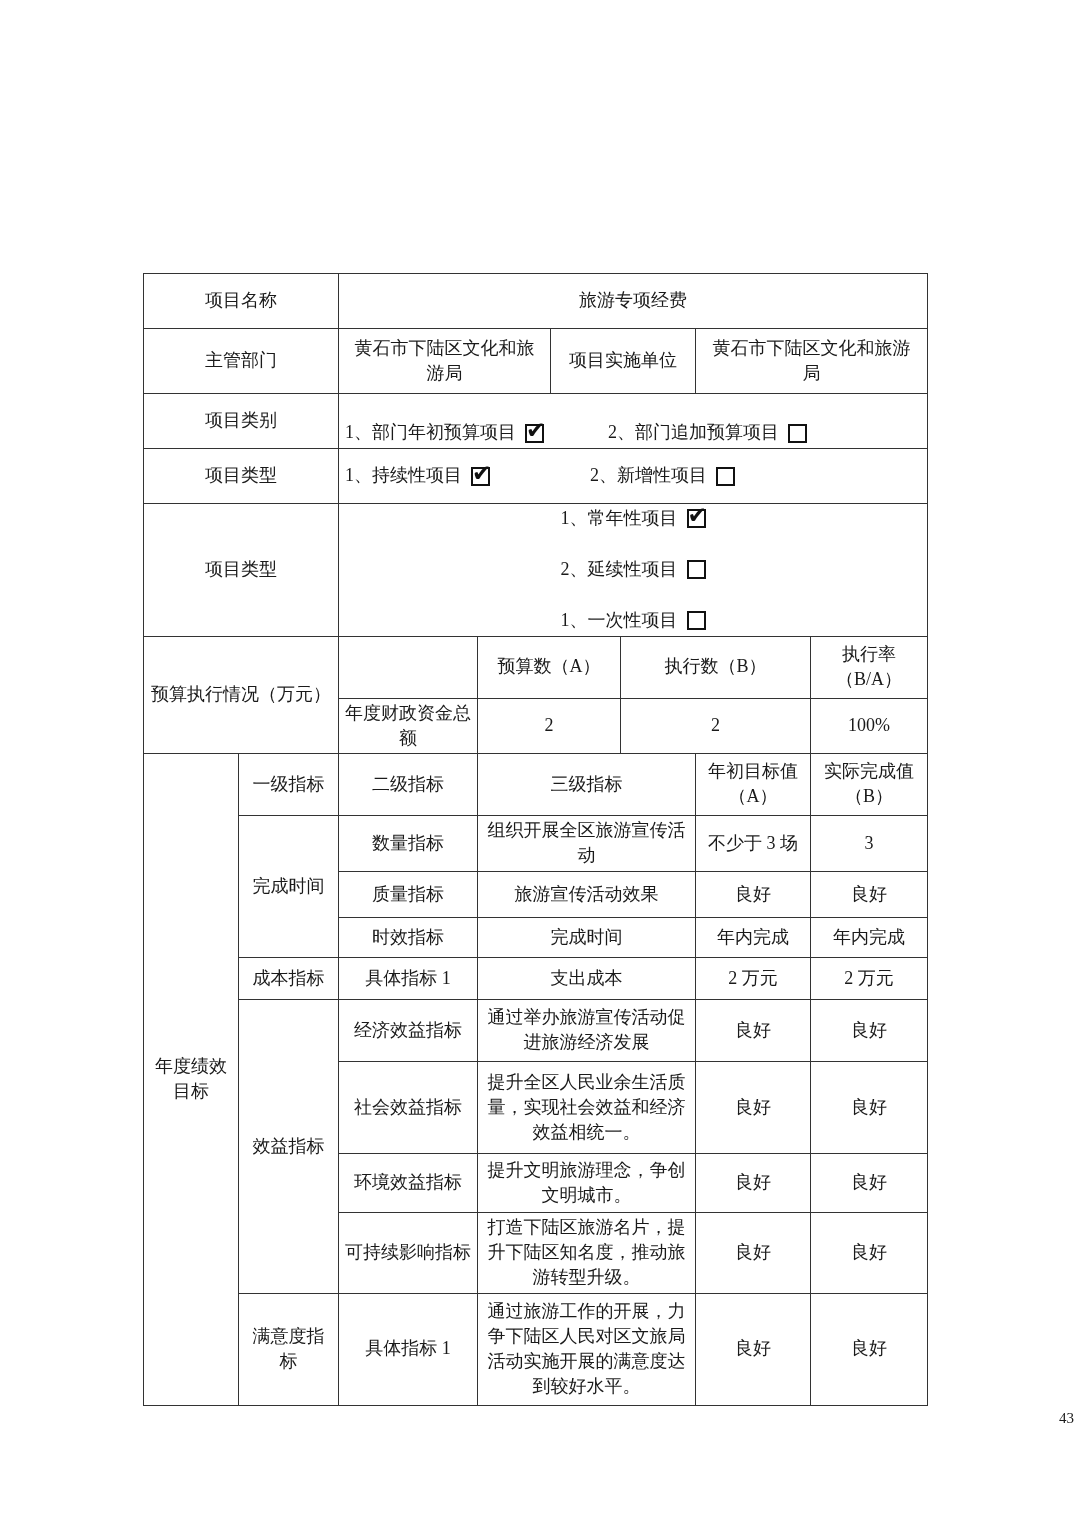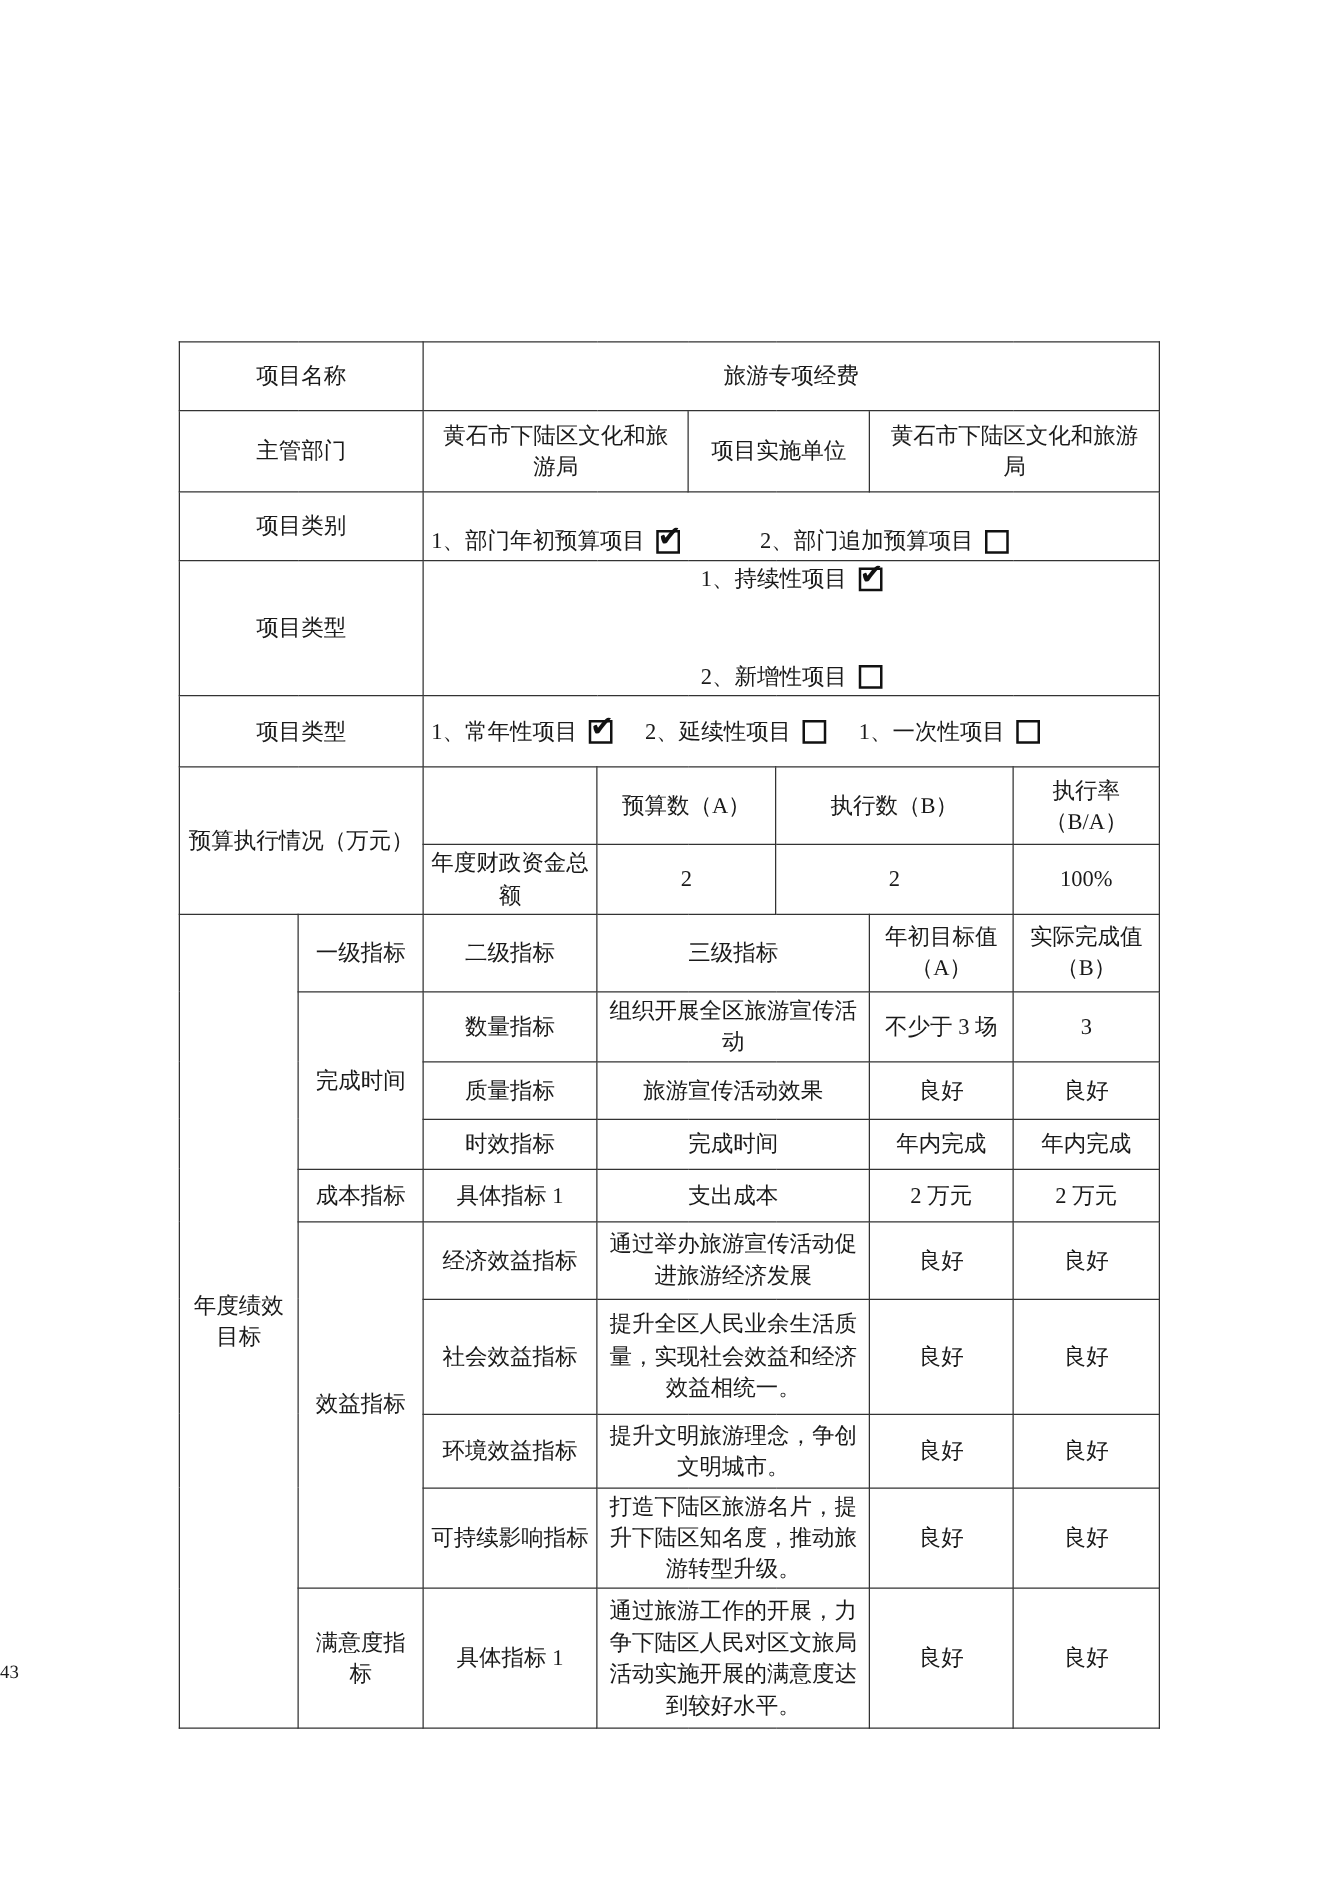--- a/index.html
+++ b/index.html
@@ -47,43 +47,43 @@
   tr.r1{height:55px;}  tr.r2{height:65px;}  tr.r3{height:55px;}
   tr.r4{height:55px;}  tr.r5{height:57px;}  tr.r6{height:62px;}
   tr.r7{height:54px;}  tr.r8{height:62px;}  tr.r9{height:56px;}
   tr.r10{height:46px;} tr.r11{height:40px;} tr.r12{height:42px;}
   tr.r13{height:62px;} tr.r14{height:92px;} tr.r15{height:59px;}
   tr.r16{height:80px;} tr.r17{height:112px;}
   
   td.opts{text-align:left;padding:2px 4px;}
   .opts-inner{display:flex;align-items:center;}
   .opts-cat .opts-inner{gap:64px;margin-top:24px;}
-  .opts-attr .opts-inner{gap:53px;flex-direction:column;}
-  .opts-type .opts-inner{gap:26px;}
+  .opts-attr .opts-inner{gap:100px;}
+  .opts-type .opts-inner{gap:26px;flex-direction:column;}
   .opt{display:inline-flex;align-items:center;gap:9px;white-space:nowrap;}
   .cb{
     display:inline-block;flex:none;
     width:15px;height:15px;
     border:2px solid #111;
     position:relative;
     background:#fff;
   }
   .cb.checked::after{
     content:"✔";
     position:absolute;
     left:-1px;top:-12px;
     font-size:23px;
     font-weight:bold;
     color:#111;
     font-family:"DejaVu Sans",sans-serif;
   }
   .page-num{
     position:absolute;
-    top:1330px;left:0;width:100%;
-    text-align:left;
+    top:1410px;left:0;width:100%;
+    text-align:right;
     font-size:15px;
   }
 </style>
 </head>
 <body>
 
 <div class="page">
 
 
   <table class="main">

